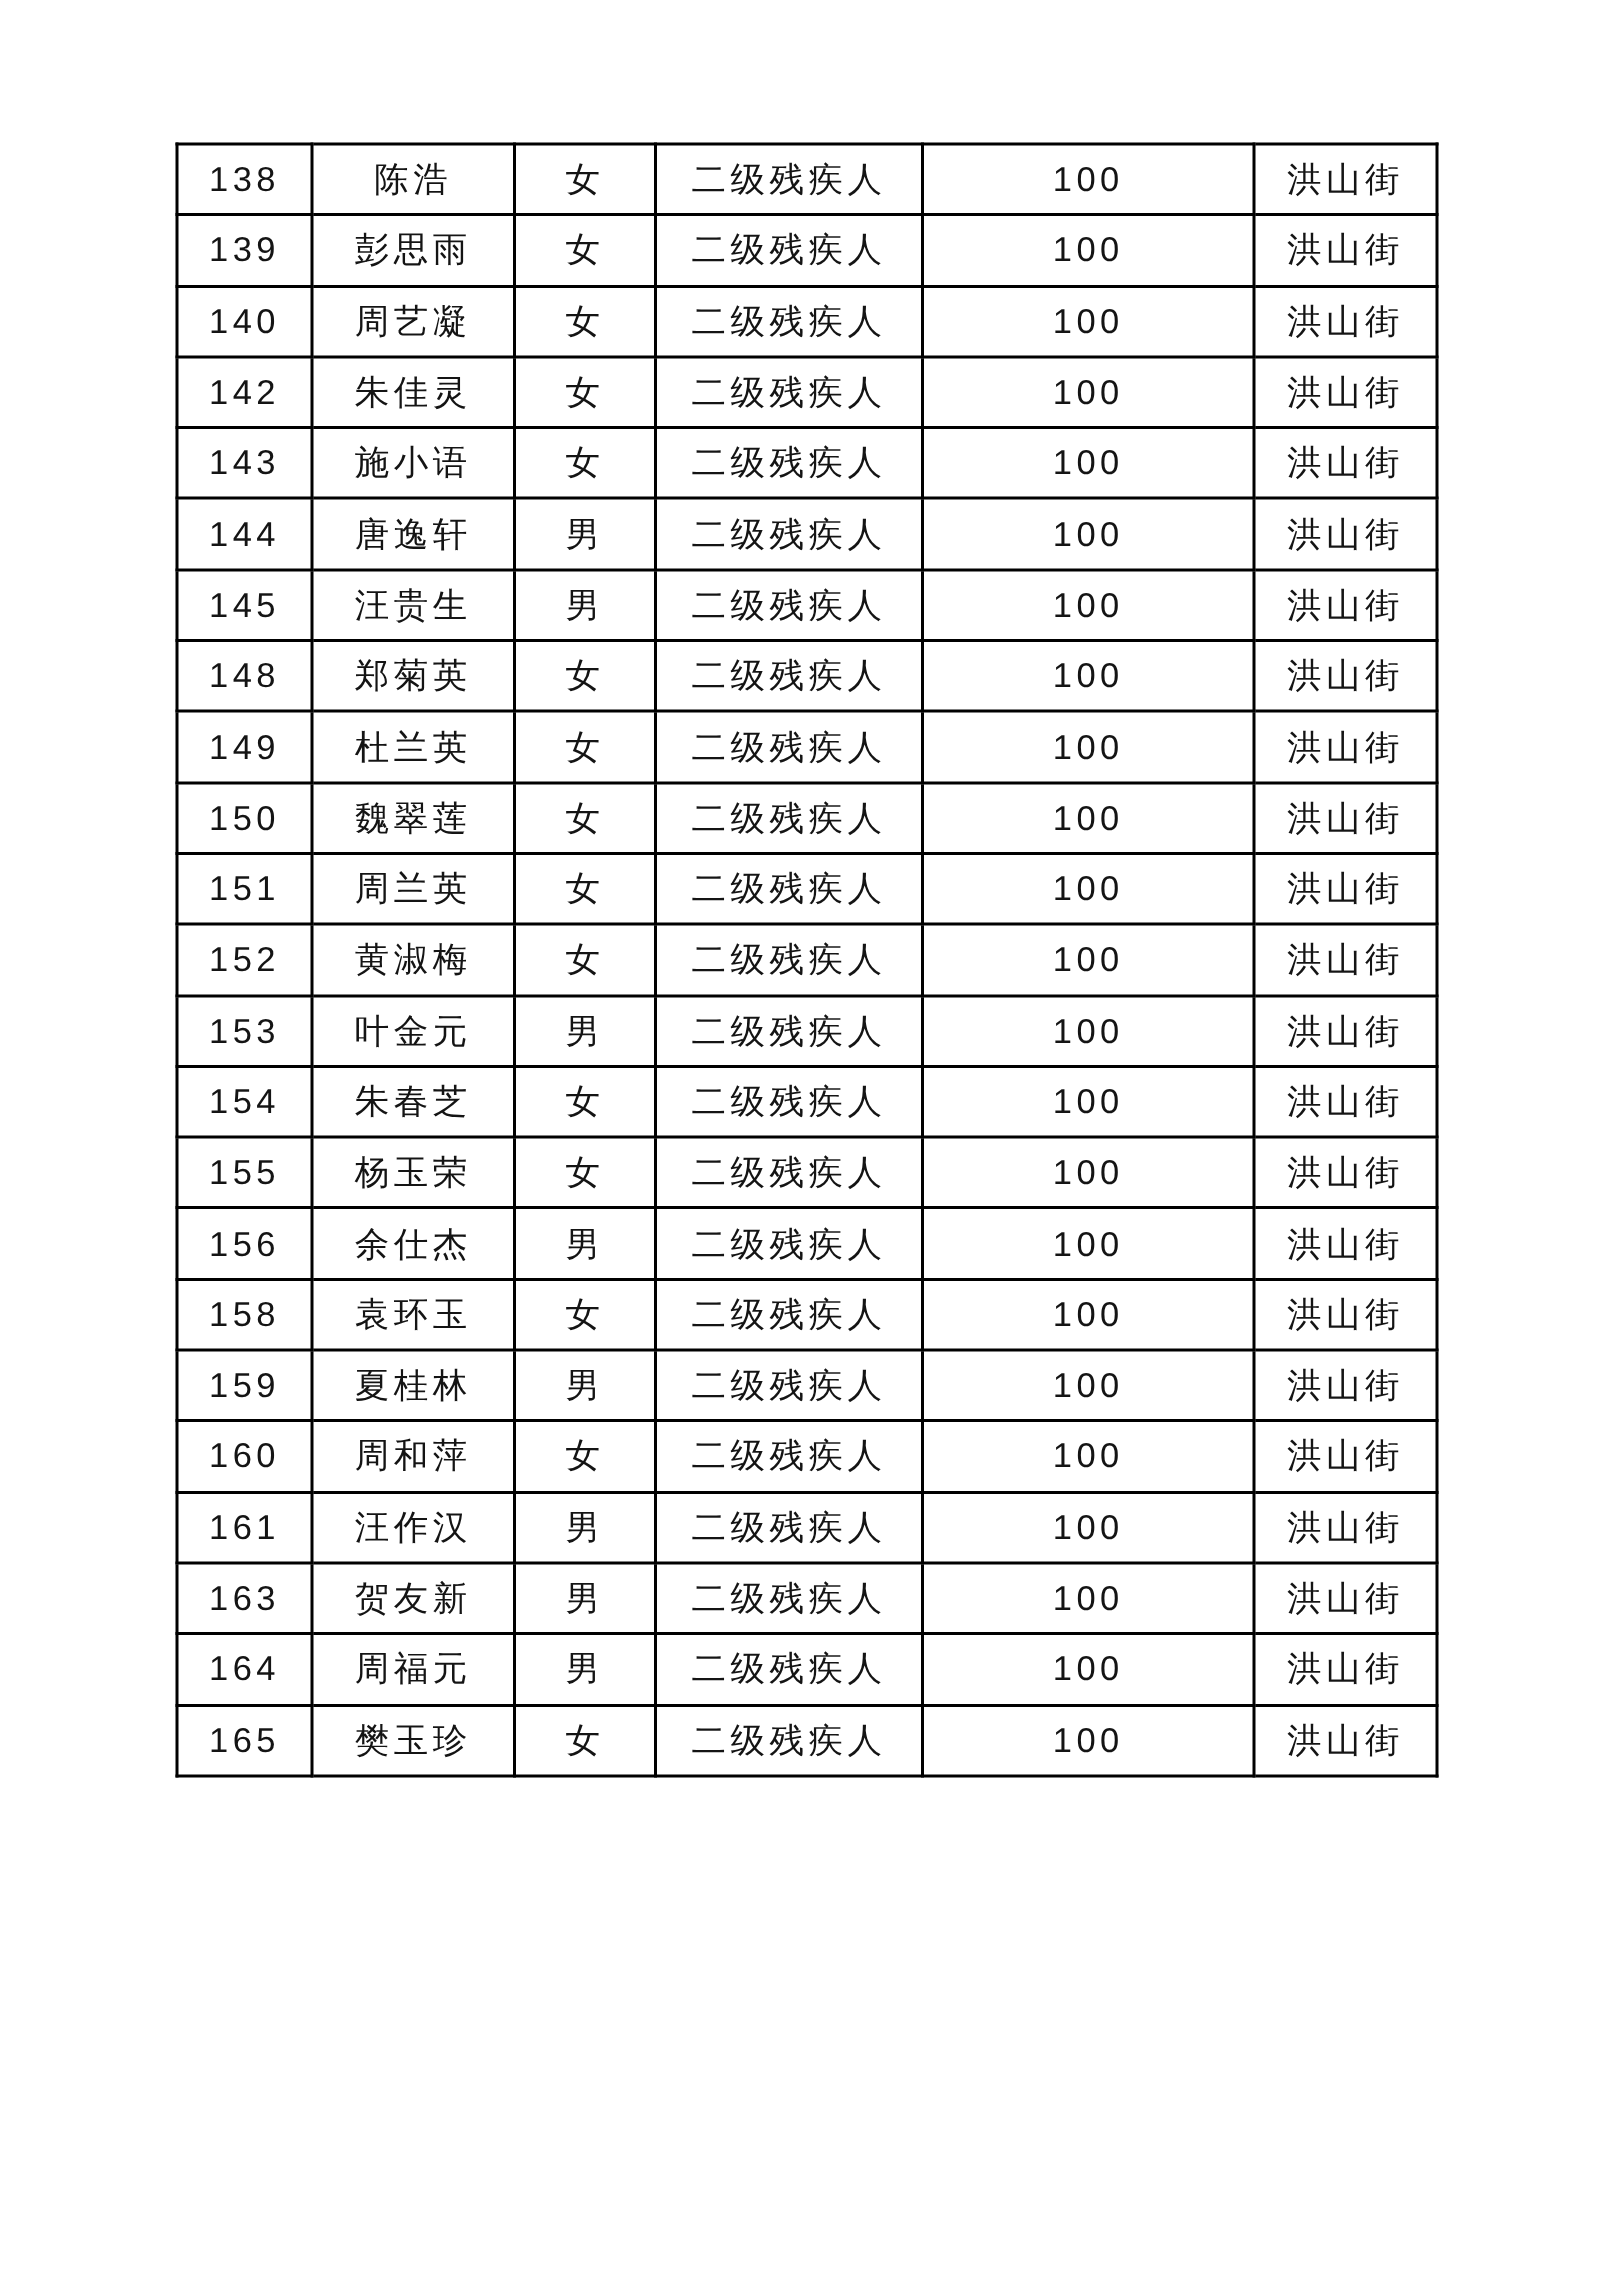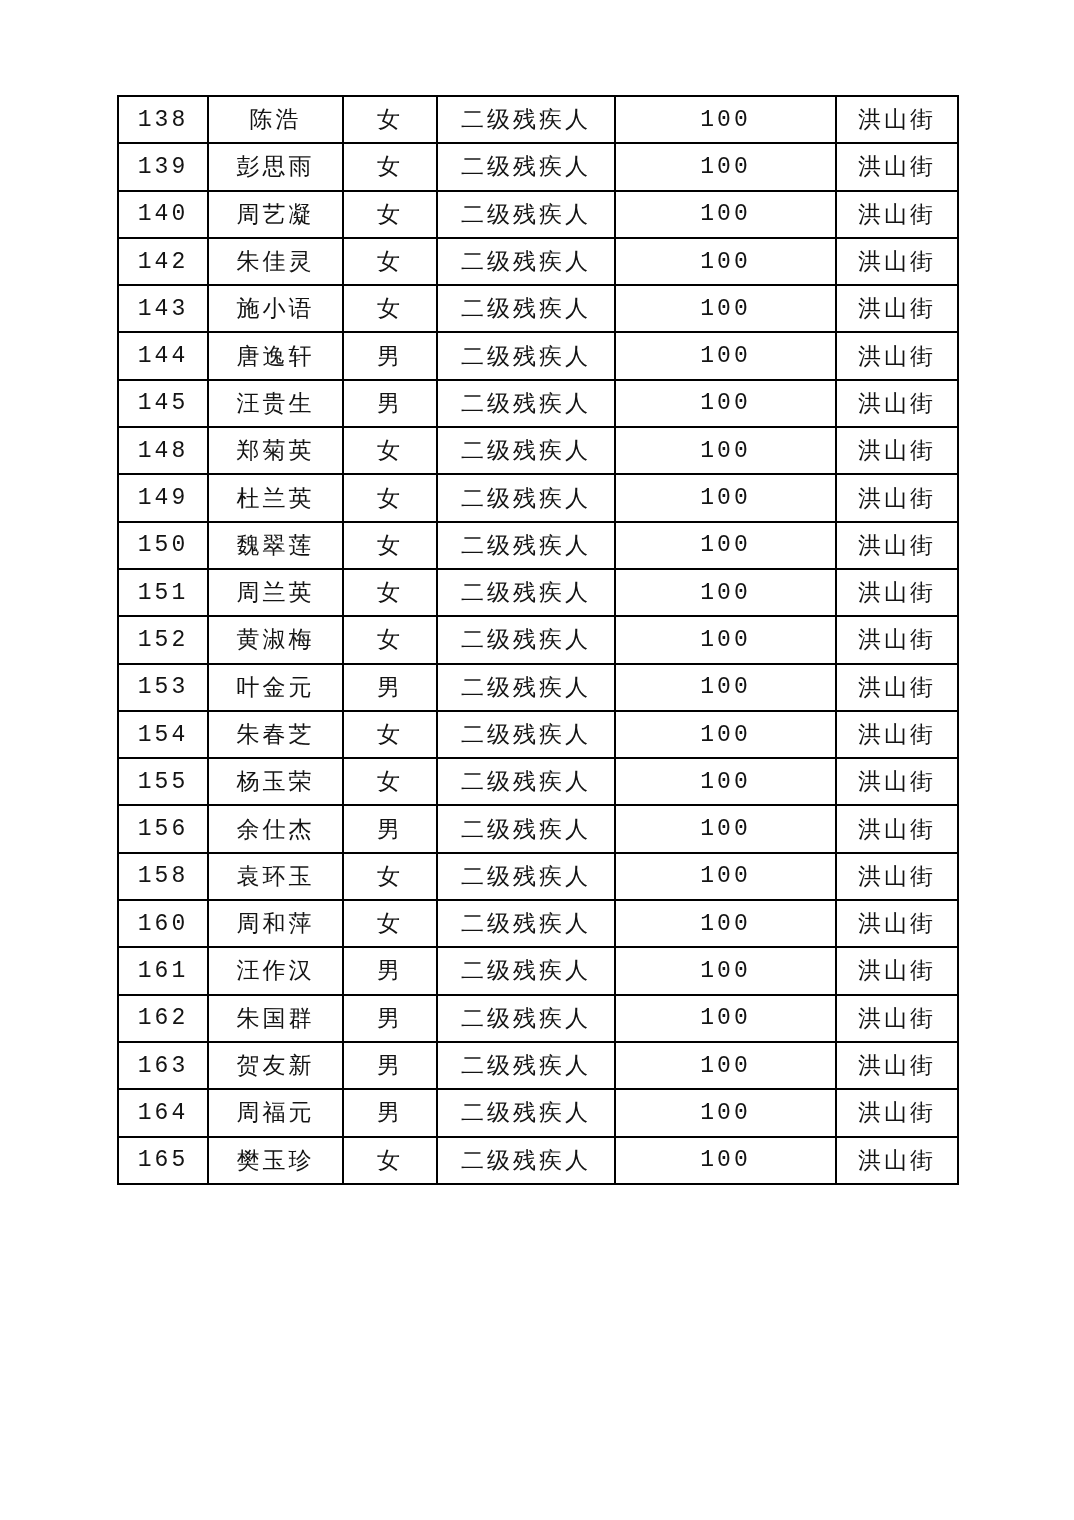--- a/index.html
+++ b/index.html
@@ -6,21 +6,21 @@
     margin: 0;
     padding: 0;
     background: #ffffff;
   }
   .page {
     position: relative;
     width: 1074px;
     height: 1520px;
     background: #ffffff;
     overflow: hidden;
-    font-family: Liberation Mono, monospace;
+    font-family: Liberation Sans, sans-serif;
   }
   table.roster {
     position: absolute;
     left: 117px;
     top: 95px;
     width: 840px;
     border-collapse: collapse;
     table-layout: fixed;
   }
   table.roster td {
@@ -186,38 +186,38 @@
         </tr>
         <tr>
           <td>158</td>
           <td>袁环玉</td>
           <td>女</td>
           <td>二级残疾人</td>
           <td>100</td>
           <td>洪山街</td>
         </tr>
         <tr>
+          <td>159</td>
+          <td>夏桂林</td>
+          <td>男</td>
+          <td>二级残疾人</td>
+          <td>100</td>
+          <td>洪山街</td>
+        </tr>
+        <tr>
           <td>160</td>
           <td>周和萍</td>
           <td>女</td>
           <td>二级残疾人</td>
           <td>100</td>
           <td>洪山街</td>
         </tr>
         <tr>
           <td>161</td>
           <td>汪作汉</td>
-          <td>男</td>
-          <td>二级残疾人</td>
-          <td>100</td>
-          <td>洪山街</td>
-        </tr>
-        <tr>
-          <td>162</td>
-          <td>朱国群</td>
           <td>男</td>
           <td>二级残疾人</td>
           <td>100</td>
           <td>洪山街</td>
         </tr>
         <tr>
           <td>163</td>
           <td>贺友新</td>
           <td>男</td>
           <td>二级残疾人</td>

